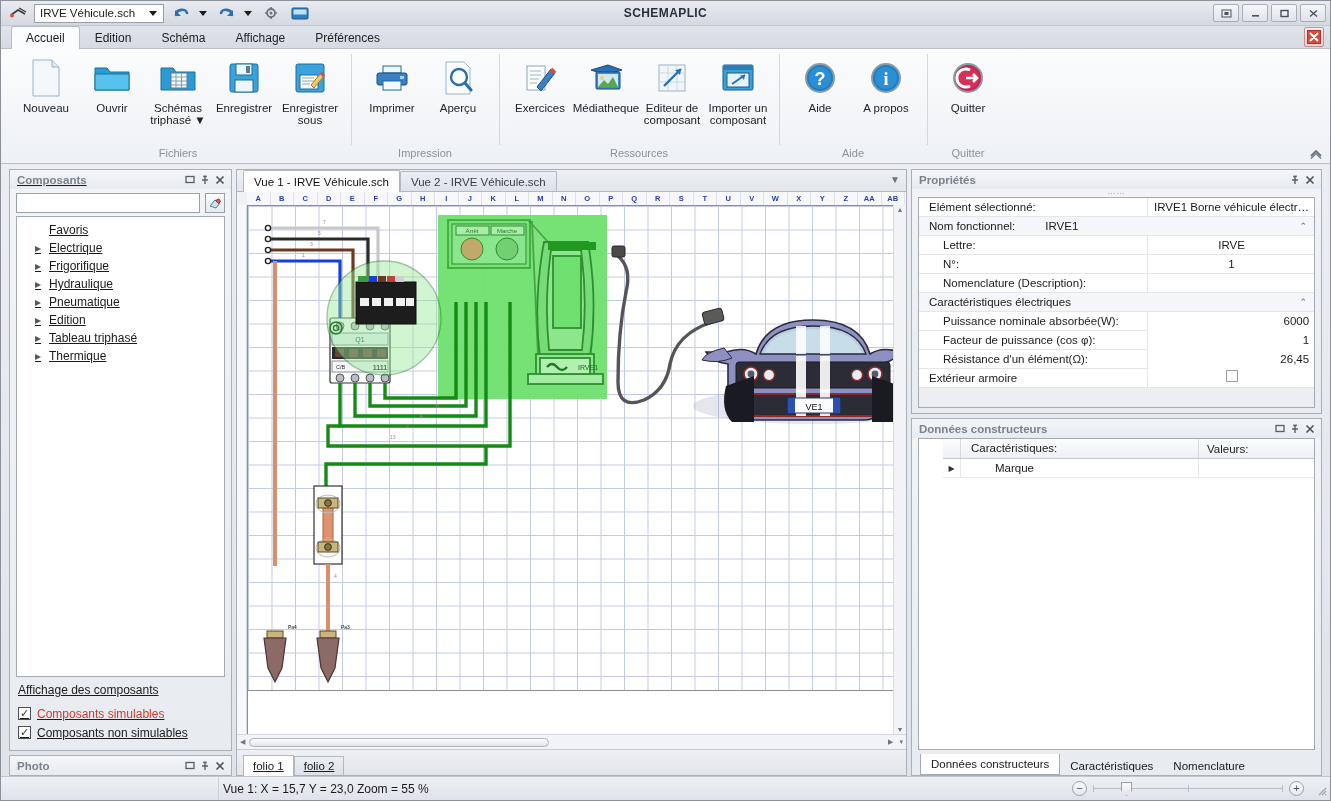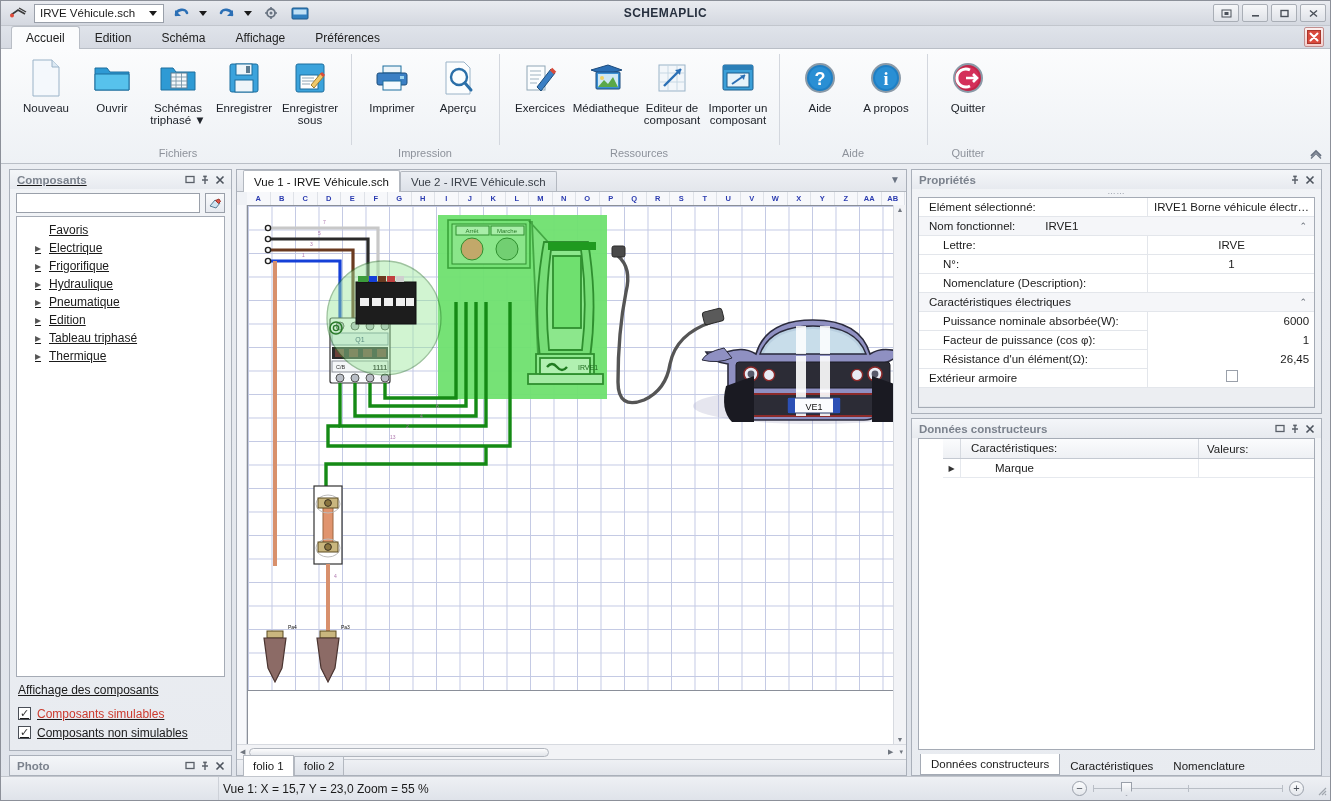--- a/index.html
+++ b/index.html
@@ -358,25 +358,26 @@
     padding: 0 3px;
   }
   .hthumb {
     height: 9px;
     background: linear-gradient(#fcfcfd, #e2e5ea);
     border: 1px solid #b0b5bd;
     border-radius: 5px;
     margin: 0 4px;
   }
   .folio-tabs {
-    height: 16px;
+    height: 26px;
     display: flex; align-items: flex-end;
     padding-left: 6px;
     background: linear-gradient(#eef0f4, #e2e5eb);
     border-top: 1px solid #c6cad1;
+    text-decoration: underline;
   }
   .ftab {
     height: 19px; padding: 0 9px;
     display: flex; align-items: center;
     font-size: 11.5px;
     border: 1px solid #b3b8c0;
     border-bottom: none;
     background: linear-gradient(#eceff4, #dde1e8);
   }
   .ftab.active { background: #fff; height: 21px; margin-bottom: -1px; }

